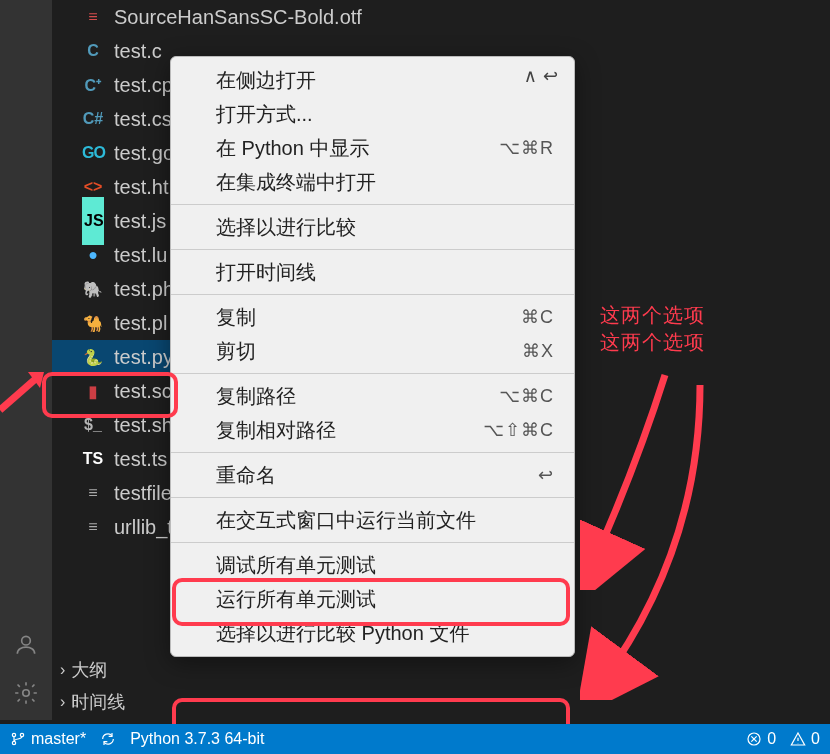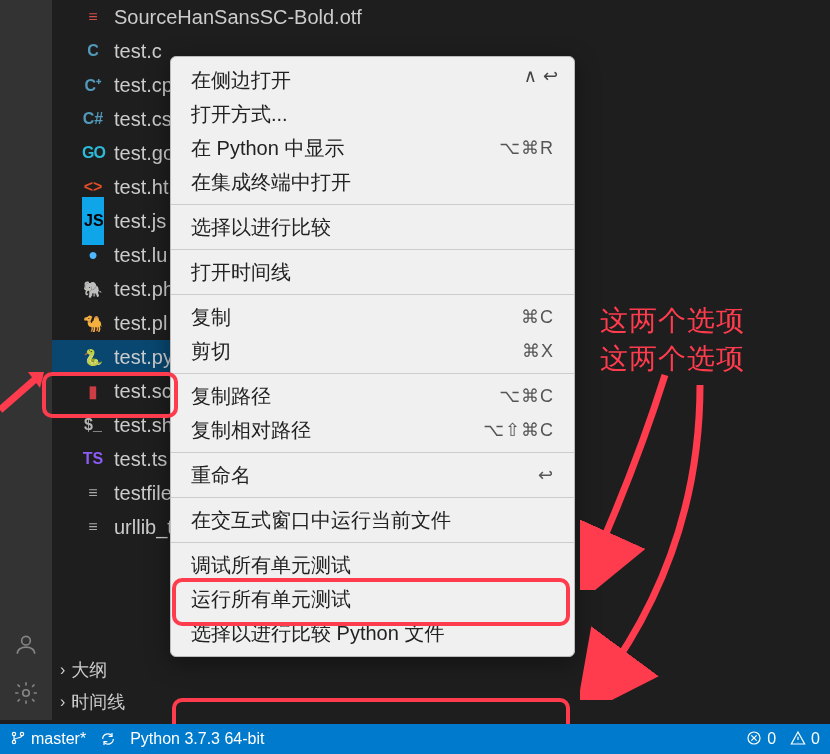--- a/index.html
+++ b/index.html
@@ -29,75 +29,75 @@
   }
   .file-row.selected { background: #094771; }
   .file-row .icon { width: 22px; text-align: center; font-weight: bold; font-size: 16px; }
   .file-row .name { white-space: nowrap; }
   .ic-font { color: #d44c4c; }
   .ic-c { color: #519aba; }
   .ic-cpp { color: #519aba; }
   .ic-cs { color: #519aba; }
   .ic-go { color: #2dbad8; font-size: 11px; letter-spacing: -1px; }
   .ic-html { color: #e44d26; }
-  .ic-js { color: #cbcb41; background:#0ea5e9; color:#000; font-size:12px; padding:15px 2px; }
+  .ic-js { color: #cbcb41; background:#5eead4; color:#000; font-size:12px; padding:15px 2px; }
   .ic-lua { color: #4db8ff; }
   .ic-php { color: #c07cc0; }
   .ic-pl { color: #c07cc0; }
   .ic-py { color: #4b8bbe; }
   .ic-sc { color: #cc3e44; }
   .ic-sh { color: #b5b5b5; }
-  .ic-ts { color: #8b5cf6; font-size:13px;}
+  .ic-ts { color: #ffffff; font-size:13px;}
   .ic-txt { color: #aaaaaa; }
   .ic-url { color: #aaaaaa; }
   
   .section {
     position: absolute; left: 52px; font-size: 18px; color: #ccc;
     display: flex; align-items: center; gap: 6px; padding-left: 8px;
   }
   .section .chev { font-size: 16px; color: #ccc; }
   
   .contextmenu {
     position: absolute; left: 170px; top: 56px;
     width: 405px;
     background: #f0f0f0; color: #222;
     border: 1px solid #bbb; border-radius: 6px;
     box-shadow: 0 6px 24px rgba(0,0,0,.4);
     font-size: 20px;
     padding: 6px 0;
   }
   .menu-item {
     display: flex; justify-content: space-between; align-items: center;
-    padding: 5px 20px; height: 34px;
+    padding: 5px 20px; height: 34px; margin-left: 25px;
   }
   .menu-item .shortcut { color: #555; font-size: 18px; letter-spacing: 1px; }
   .menu-sep { height: 1px; background: #ccc; margin: 5px 0; }
   .menu-topicons {
     position: absolute; right: 16px; top: 8px;
     color: #444; font-size: 18px; display:flex; gap:6px;
   }
   
   .redbox {
     position: absolute; border: 4px solid #ff3b4e; border-radius: 10px;
     pointer-events: none;
   }
   
   .arrow { position: absolute; pointer-events: none; }
   
   .annot {
-    position: absolute; color: #ff3b4e; font-size: 28px; font-weight: 500;
+    position: absolute; color: #ff3b4e; font-size: 20px; font-weight: 500;
     line-height: 1.35; letter-spacing: 1px;
   }
   
   .statusbar {
     position: absolute; left: 0; bottom: 0; width: 830px; height: 30px;
     background: #007acc; color: #fff; font-size: 16px;
     display: flex; align-items: center; gap: 14px; padding: 0 10px;
   }
-  .statusbar .item { display: flex; gap: 5px; }
+  .statusbar .item { display: flex; align-items: center; gap: 5px; }
   .statusbar .right { margin-left: auto; display:flex; gap:14px; align-items:center;}
   .statusbar svg { width: 16px; height: 16px; stroke:#fff; fill:none; stroke-width:1.8;}
 </style>
 </head>
 <body>
 
 <div class="activitybar">
   <div>
     <svg viewBox="0 0 24 24">
         <circle cx="12" cy="8" r="4"></circle>

